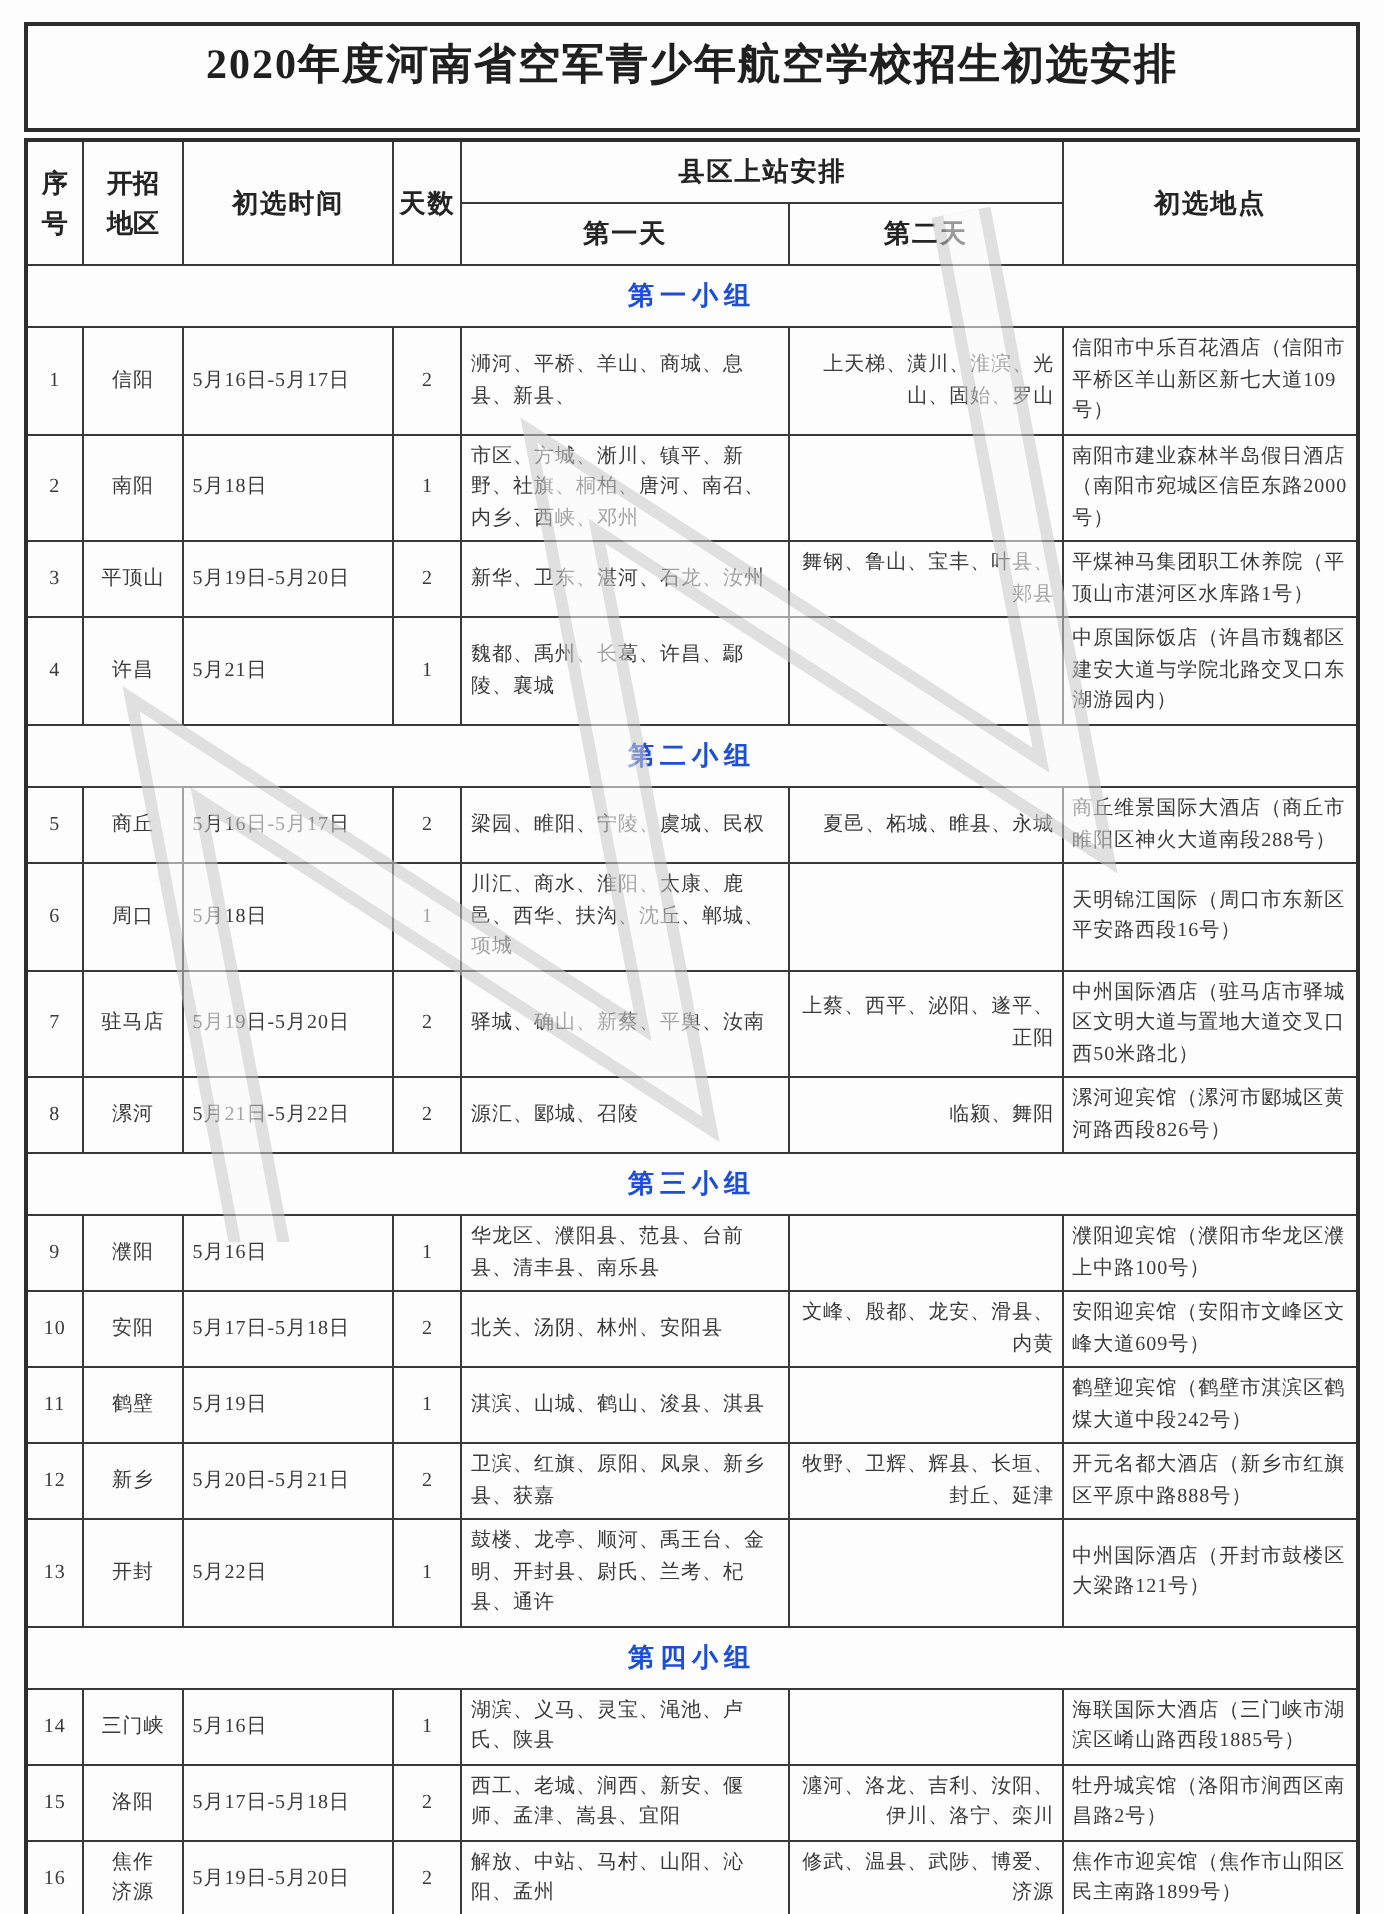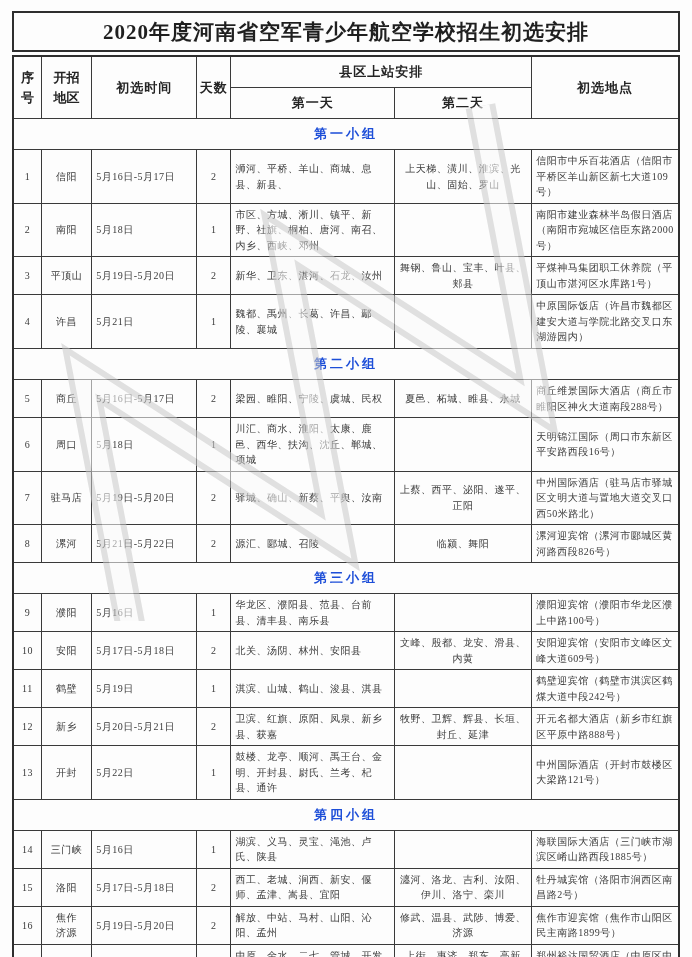--- a/index.html
+++ b/index.html
@@ -8,21 +8,21 @@
     background:#fdfdfd;
     font-family:"Liberation Serif","DejaVu Serif",serif;
     color:#3a3a3a;
     position:relative;
     overflow:hidden;
   }
   .sheet{position:relative;margin:11px 12px;width:668px;}
   .title-box{
     border:2px solid #2e2e2e;
     text-align:center;
-    padding:5px 2px 4px 2px;
+    padding:5px 2px 18px 2px;
     font-size:21px;
     font-weight:bold;
     letter-spacing:1px;
     color:#1f1f1f;
     margin-bottom:3px;
     background:#fdfdfd;
   }
   table.sched{
     border-collapse:collapse;
     width:668px;
@@ -45,21 +45,21 @@
     text-align:center;
     color:#242424;
     padding:5px 2px;
     letter-spacing:1px;
   }
   .c-seq{width:28px;text-align:center;}
   .c-area{width:50px;text-align:center;font-size:12px;white-space:pre-line;letter-spacing:2px;}
   .c-time{width:104px;letter-spacing:0;}
   .c-days{width:34px;text-align:center;}
   .c-day1{width:162px;text-align:left;margin-left:16px;}
-  .c-day2{width:136px;text-align:center;}
+  .c-day2{width:136px;text-align:right;}
   .c-loc{width:146px;text-align:left;letter-spacing:0.2px;}
   tr.group-row td{
     text-align:center;
     font-weight:bold;
     font-size:13px;
     letter-spacing:3px;
     padding:5px 0;
     color:#1d4ed8;
   }
   

